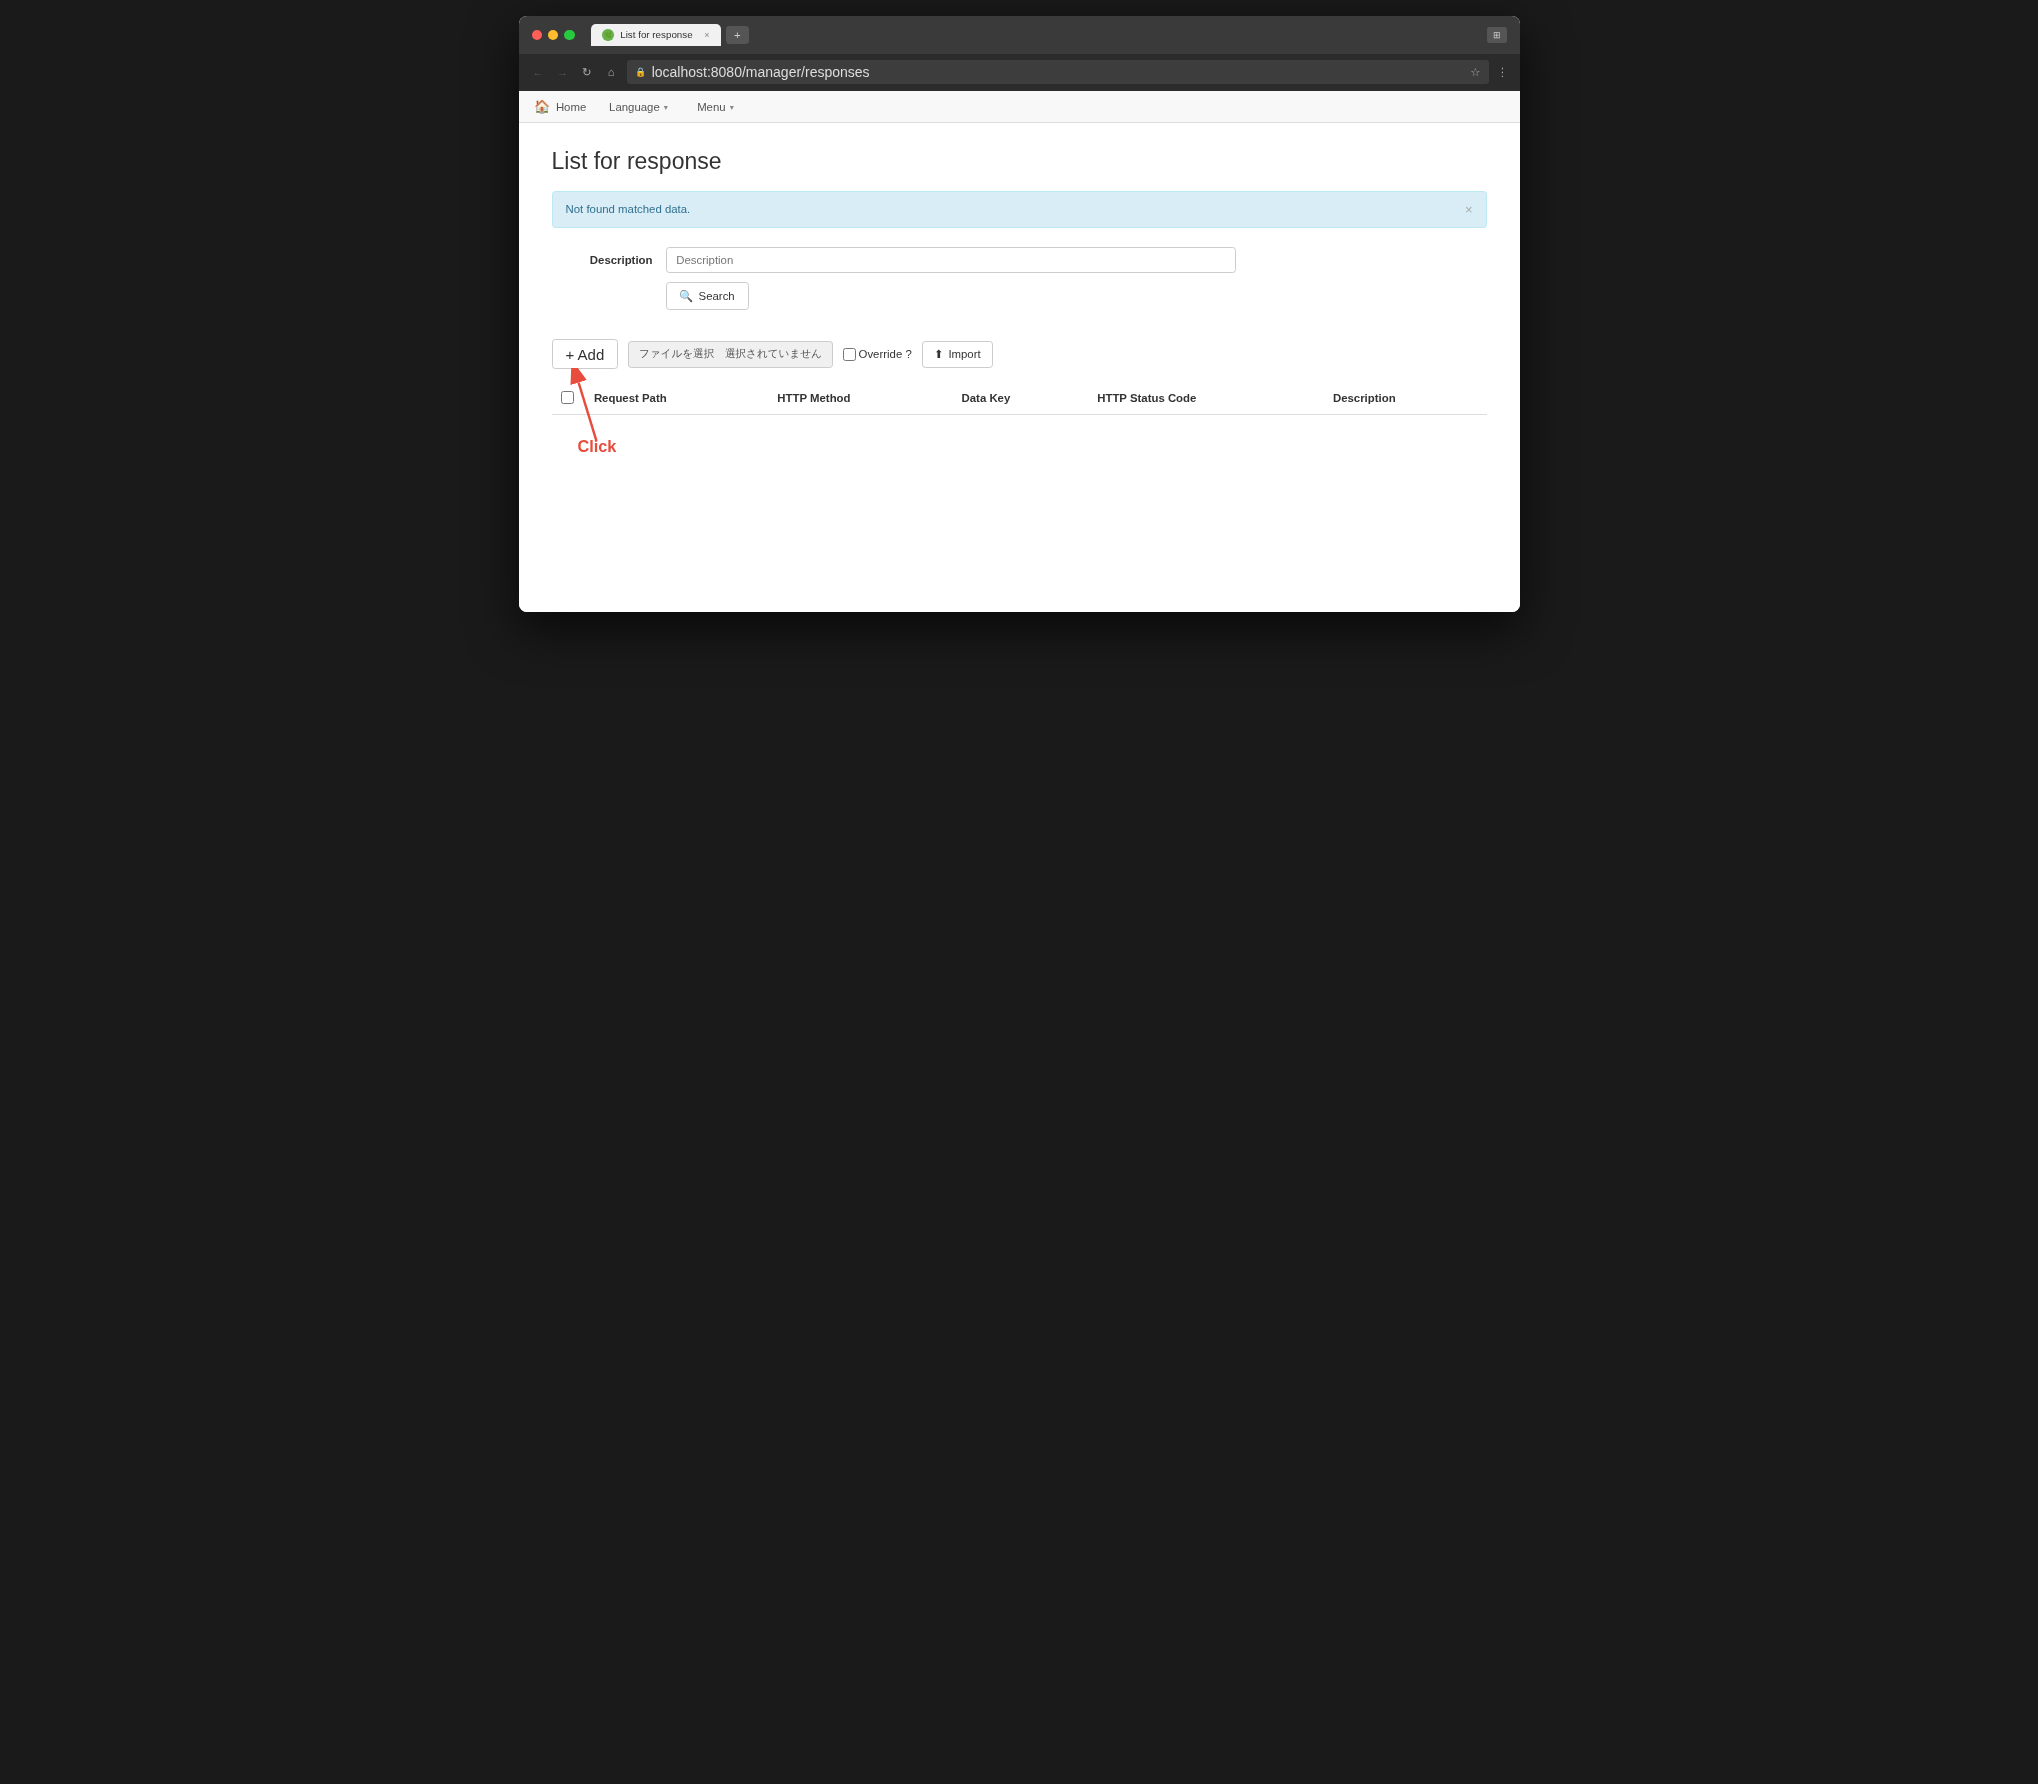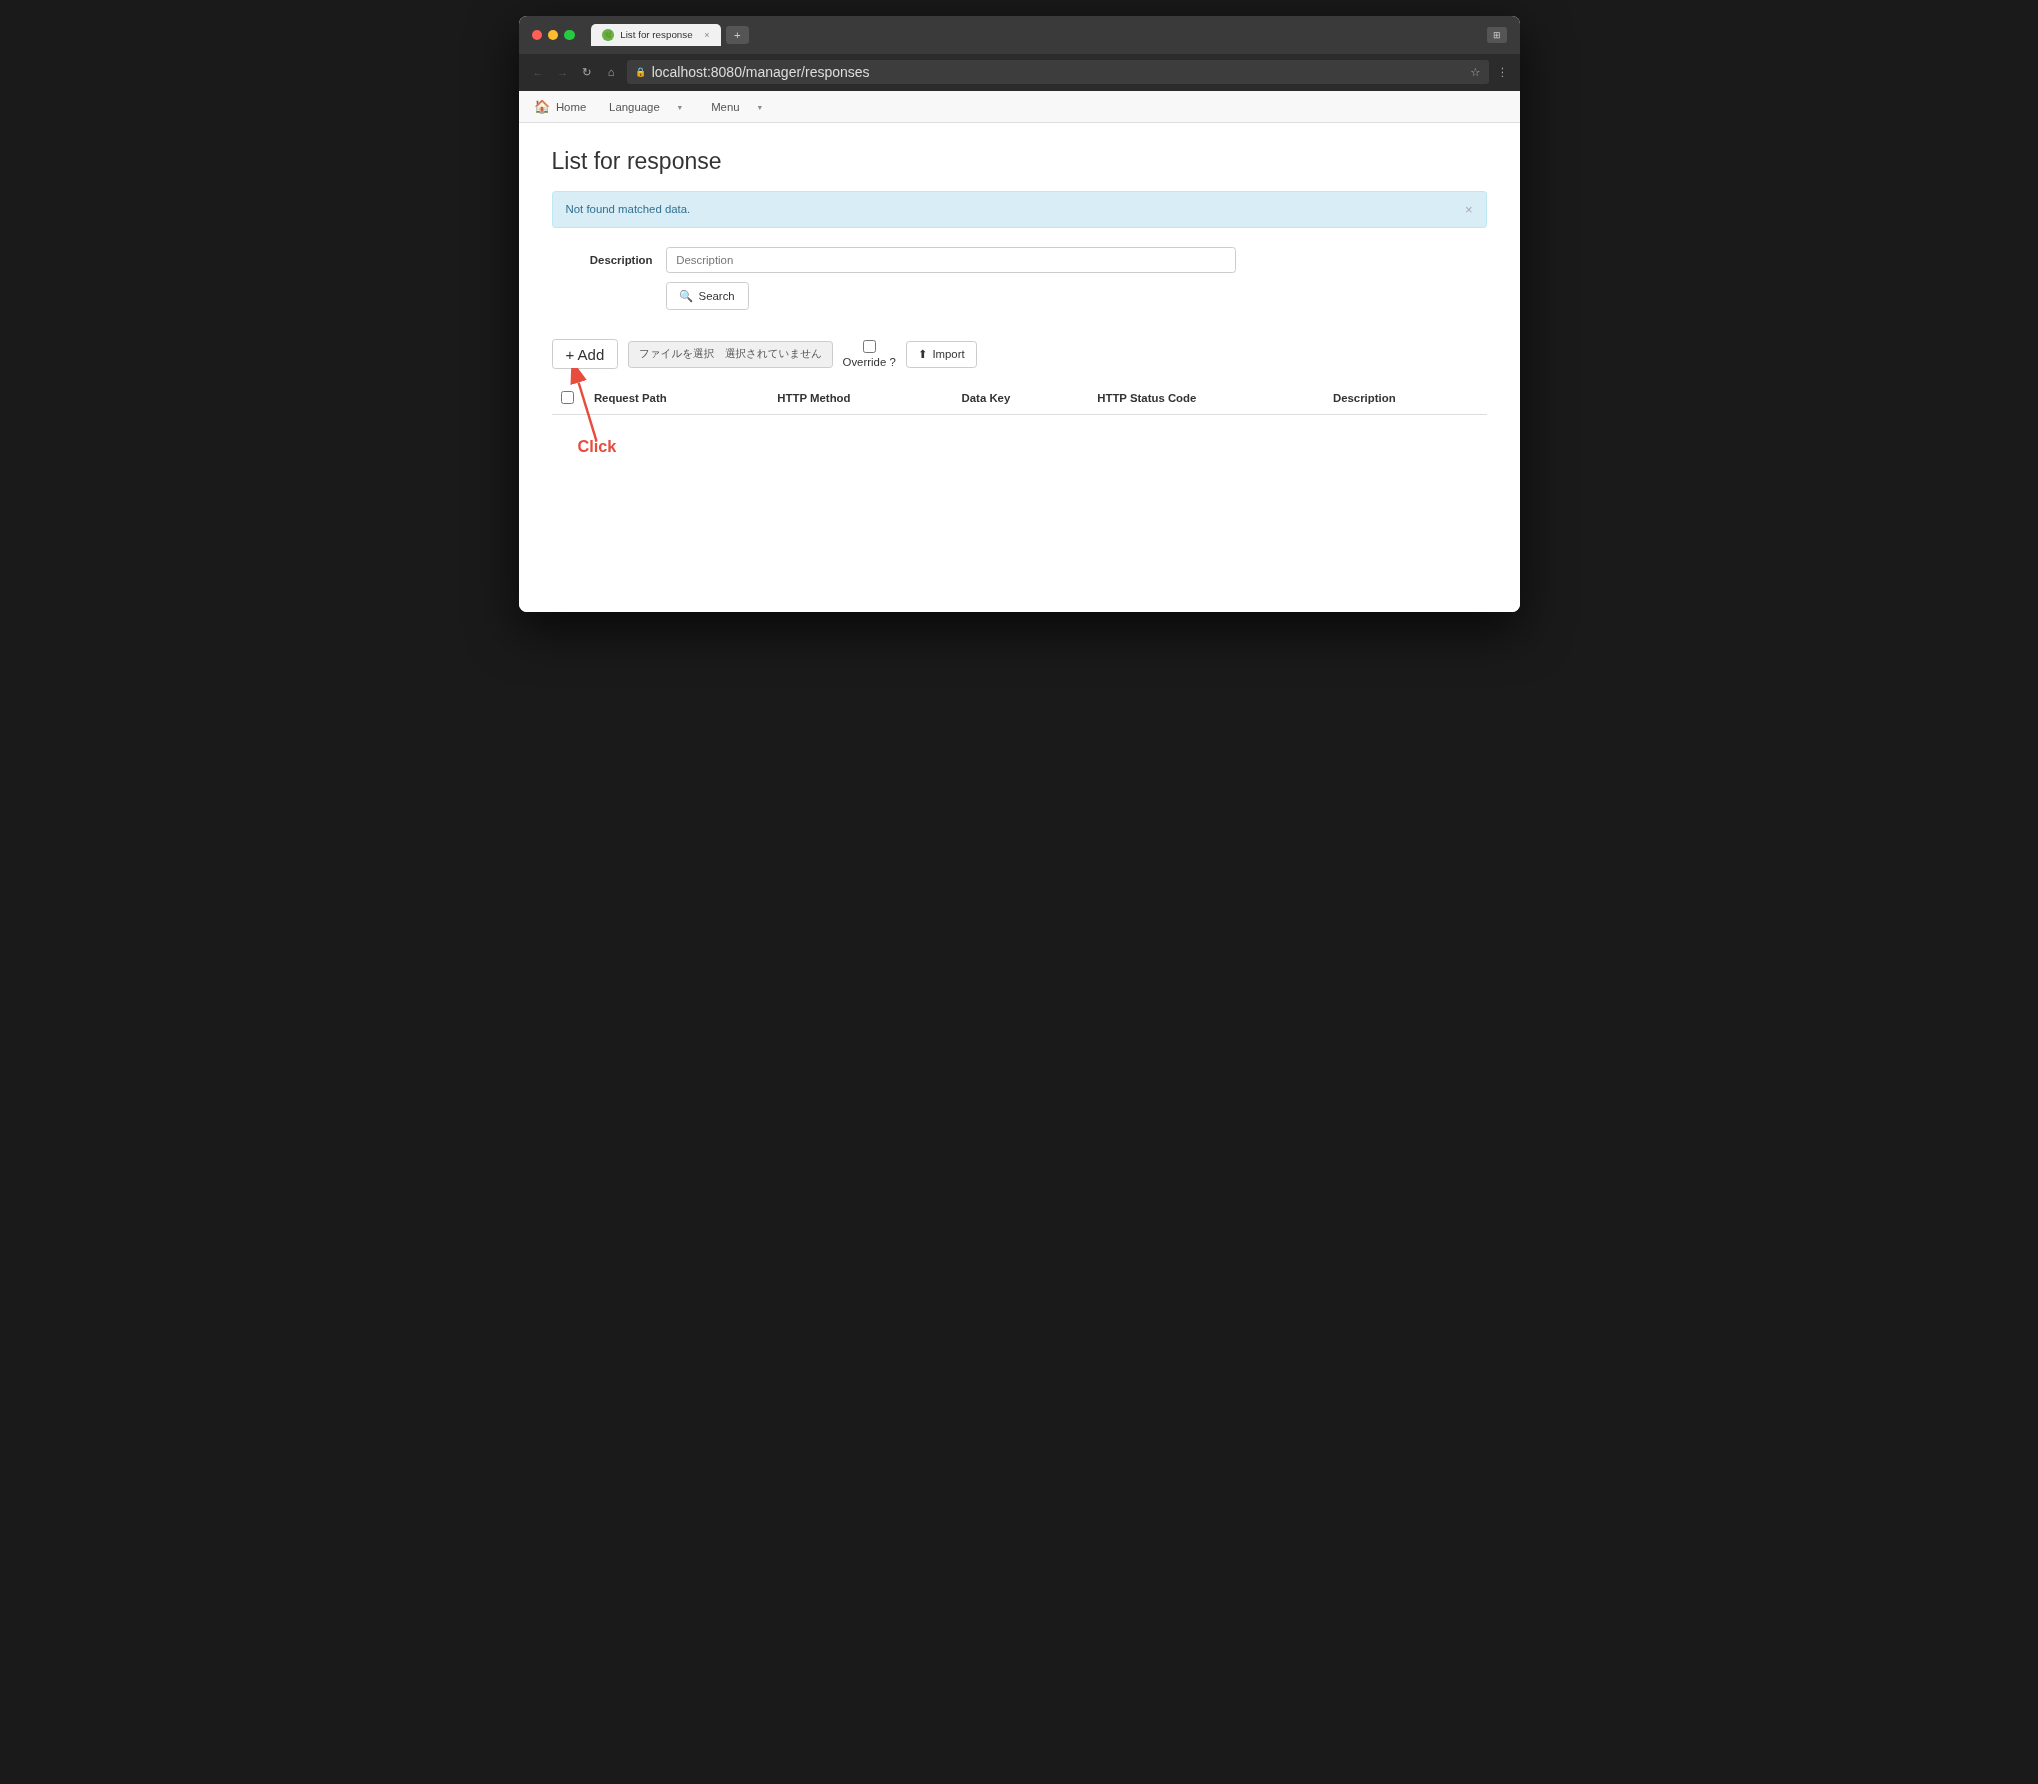--- a/index.html
+++ b/index.html
@@ -146,21 +146,21 @@
       gap: 4.9px;
       color: #555;
       font-size: 11.4px;
       text-decoration: none;
       cursor: pointer;
     }
     .home-icon { font-size: 13px; }
     .nav-dropdown {
       display: flex;
       align-items: center;
-      gap: 18px;
+      gap: 4px;
       color: #555;
       font-size: 11.4px;
       cursor: pointer;
       padding: 3.3px 6.5px;
       text-align: right;
     }
     .dropdown-arrow { font-size: 8.1px; color: #888; }
 
     
     .main-content {
@@ -275,21 +275,20 @@
       gap: 0;
       justify-content: center;
     }
 
     .override-check {
       display: flex;
       align-items: center;
       gap: 3px;
       font-size: 11.4px;
       color: #333;
-      flex-direction: column;
     }
     .override-check input { cursor: pointer; }
 
     .import-btn {
       background: #fff;
       border: 0.8px solid #ccc;
       border-radius: 3.3px;
       padding: 5.7px 11.4px;
       font-size: 11.4px;
       cursor: pointer;

